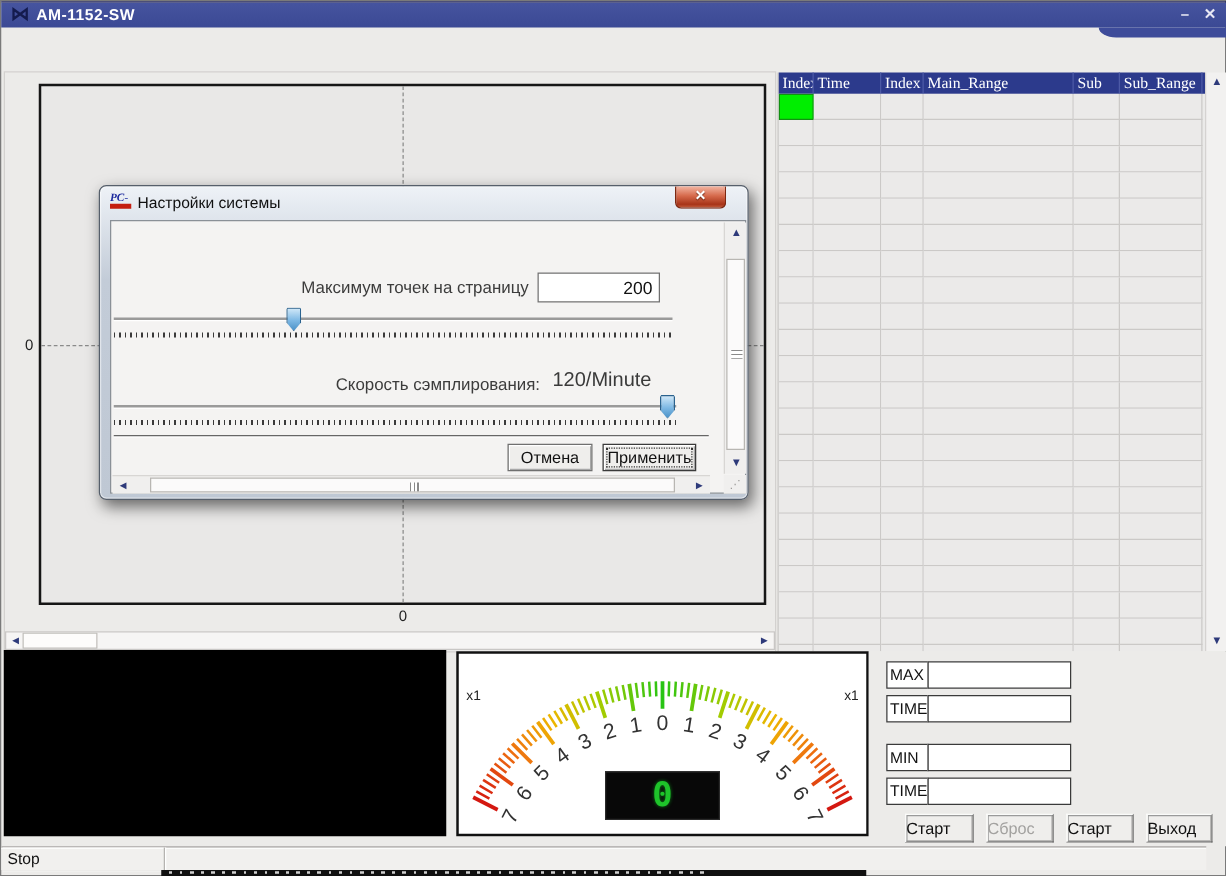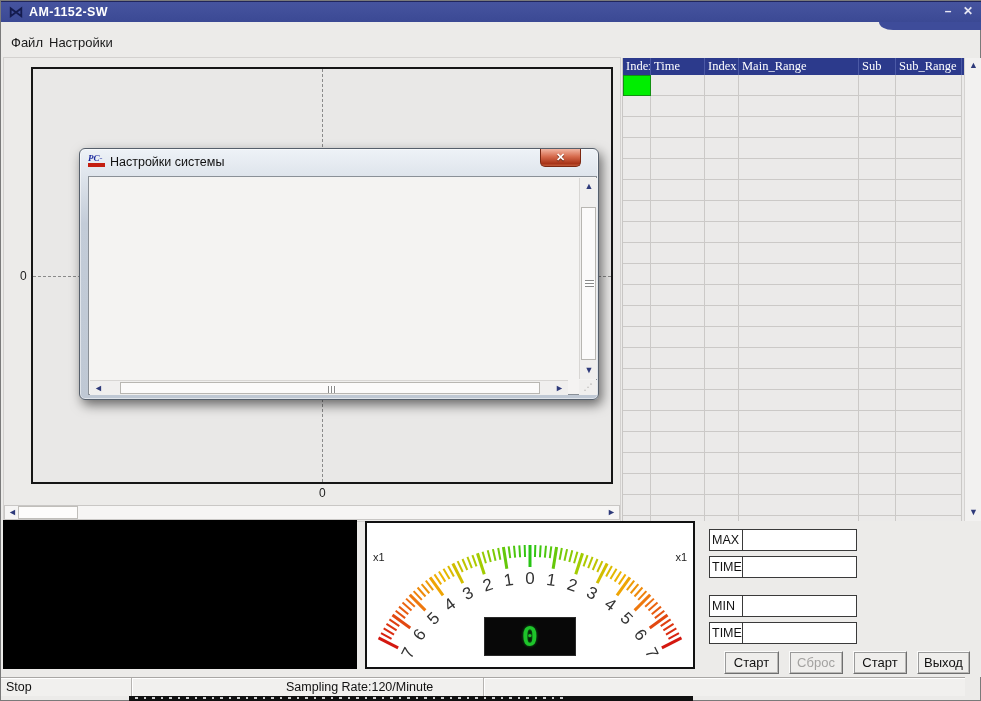--- a/index.html
+++ b/index.html
@@ -85,21 +85,21 @@
   .field-row { position:absolute; left:14px; height:22px; }
   .field-label { position:absolute; left:0; top:0; width:34px; height:22px; background:#ffffff;
                  border:1px solid #3a3a3a; font-size:12.5px; color:#111; padding:3px 0 0 2px; }
   .field-input { position:absolute; left:33px; top:0; width:115px; height:22px; background:#ffffff;
                  border:1px solid #3a3a3a; font-size:12px; padding:2px 3px; font-family:"Liberation Sans",sans-serif; }
   #row-max  { top:8px; }  #row-time1 { top:35px; }
   #row-min  { top:74px; } #row-time2 { top:101px; }
   .ctl-btn { position:absolute; top:130px; height:23px; background:#efeeec;
              border:1px solid #6f6f6f; border-top-color:#fbfbfa; border-left-color:#fbfbfa;
              box-shadow:1px 1px 0 #9a9a9a inset, -1px -1px 0 #b9b8b6 inset;
-             font-size:13px; color:#111; text-align:center; line-height:21px; }
+             font-size:13px; color:#111; line-height:21px; }
   #btn-start { left:29px;  width:55px; }
   #btn-stop  { left:94px;  width:54px; color:#a3a2a0; }
   #btn-reset { left:158px; width:54px; }
   #btn-exit  { left:222px; width:53px; }
 
   
   #statusbar { position:absolute; left:0; top:676px; width:964px; height:19px;
                background:#f1f0ee; border-top:1px solid #a9a7a5; box-shadow:0 1px 0 #ffffff inset; }
   .status-cell { position:absolute; top:0; height:19px; border-right:1px solid #b5b3b0;
                  box-shadow:1px 0 0 #ffffff; font-size:12.5px; color:#111; padding:2px 0 0 5px;
@@ -179,24 +179,20 @@
 <div id="window">
 
   <div id="titlebar">
     <span id="app-icon">⋈</span>
     <span id="window-title">AM-1152-SW</span>
     <span class="win-btn" id="btn-min">–</span>
     <span class="win-btn" id="btn-close">✕</span>
   </div>
   <div id="titlebar-notch"></div>
 
-  <div id="menubar">
-    <span class="menu-item" id="menu-file">Файл</span>
-    <span class="menu-item" id="menu-settings">Настройки</span>
-  </div>
 
   <div id="chart-panel">
     <div id="chart-rect">
       <div id="chart-grid-v"></div>
       <div id="chart-grid-h"></div>
     </div>
     <span class="axis-label" id="y-zero">0</span>
     <span class="axis-label" id="x-zero">0</span>
     <div id="chart-hscroll">
       <span class="sb-arrow" id="chs-left">◄</span>
@@ -512,32 +508,46 @@
       <span class="field-input"></span>
     </div>
     <div class="ctl-btn" id="btn-start">Старт</div>
     <div class="ctl-btn" id="btn-stop">Сброс</div>
     <div class="ctl-btn" id="btn-reset">Старт</div>
     <div class="ctl-btn" id="btn-exit">Выход</div>
   </div>
 
   <div id="statusbar">
     <span class="status-cell" id="st-0">Stop</span>
-    <span class="status-cell" id="st-2">Sampling Rate:120/Minute</span>
   </div>
   <div id="bottom-strip"></div>
 
   <div id="dialog">
     <div id="dlg-icon">
       <span class="pc">PC-</span>
       <span class="bar"></span>
     </div>
     <span id="dlg-title">Настройки системы</span>
     <div id="dlg-close">✕</div>
     <div id="dlg-body">
+      <div id="dlg-canvas">
+        <span class="dlg-label" id="lbl-maxpoints">Максимум точек на страницу</span>
+        <div id="inp-maxpoints">200</div>
+        <div class="slider-track" id="track1"></div>
+        <div class="slider-thumb" id="thumb1"></div>
+        <div class="tick-dots" id="ticks1"></div>
+        <span class="dlg-label" id="lbl-sampling">Скорость сэмплирования:</span>
+        <span id="val-sampling">120/Minute</span>
+        <div class="slider-track" id="track2"></div>
+        <div class="slider-thumb" id="thumb2"></div>
+        <div class="tick-dots" id="ticks2"></div>
+        <div id="dlg-separator"></div>
+        <div class="dlg-btn" id="btn-cancel">Отмена</div>
+        <div class="dlg-btn" id="btn-apply">Применить</div>
+      </div>
       <div id="dlg-vscroll">
         <span class="sb-arrow" id="dvs-up">▲</span>
         <div id="dvs-thumb">
             <div id="dvs-grip"></div>
           </div>
         <span class="sb-arrow" id="dvs-down">▼</span>
       </div>
       <div id="dlg-hscroll">
         <span class="sb-arrow" id="dhs-left">◄</span>
         <div id="dhs-thumb">

